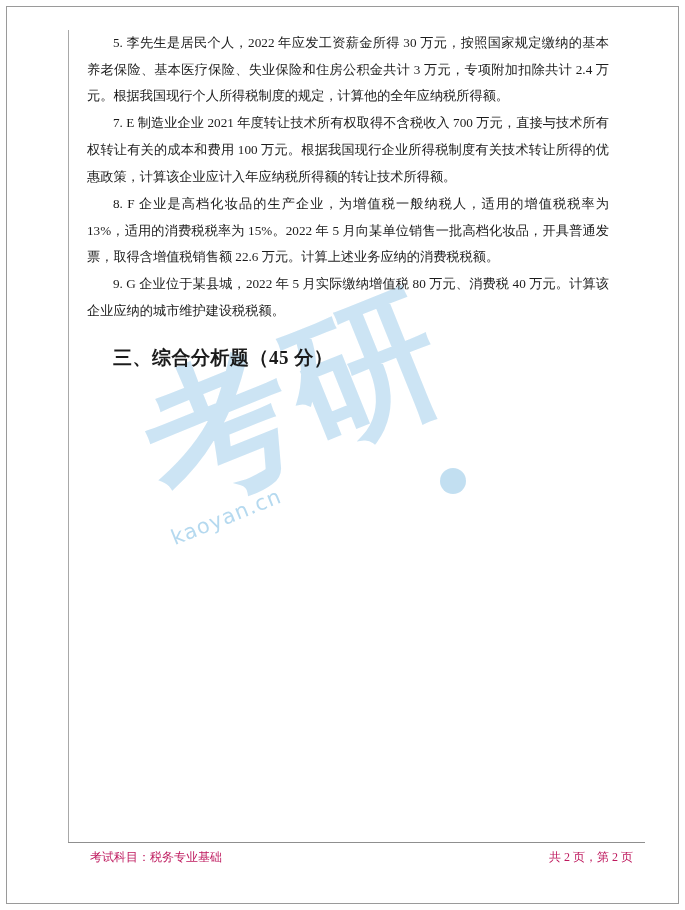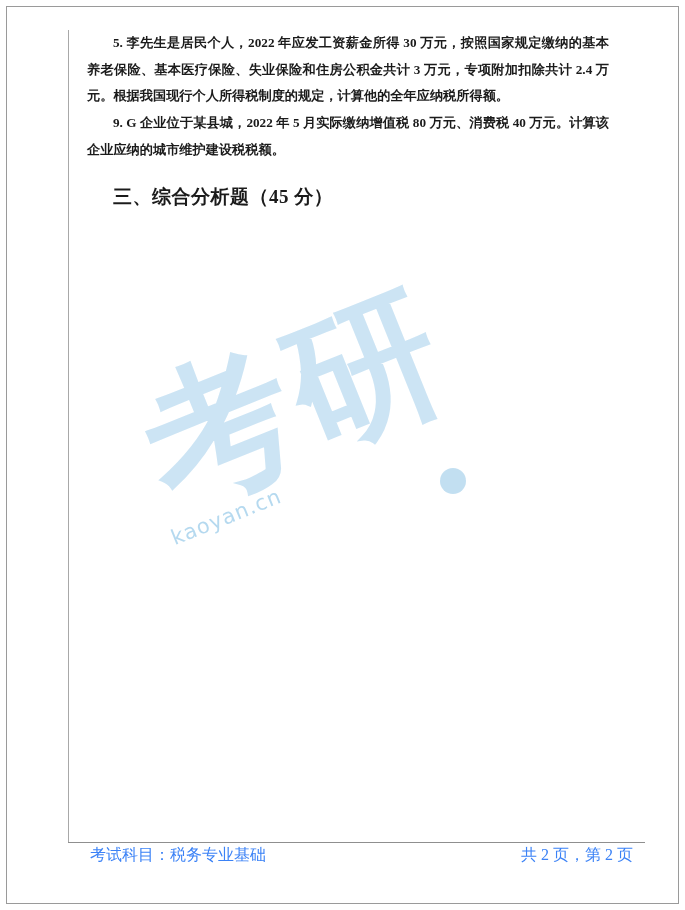--- a/index.html
+++ b/index.html
@@ -43,42 +43,41 @@
     padding-right: 8px;
     color: #1b1b1b;
     font-size: 13.2px;
     line-height: 2.02;
     text-align: justify;
     text-justify: inter-ideograph;
   }
   p.para {
     margin: 0 0 0.5px 0;
     text-indent: 26px;
-    font-weight: bold;
   }
   p.section-head {
     margin: 14px 0 6px 0;
     text-indent: 26px;
     font-weight: bold;
     font-size: 19px;
     letter-spacing: 0.5px;
   }
   
   .footer {
     position: absolute;
     left: 68px;
     right: 40px;
     bottom: 42px;
     height: 26px;
     border-top: 1px solid #8f8f8f;
     display: flex;
     justify-content: space-between;
     align-items: flex-end;
-    font-size: 16px;
-    color: #3b82f6;
+    font-size: 12px;
+    color: #be185d;
     padding: 0 12px 0 22px;
     box-sizing: border-box;
   }
   .footer-left, .footer-right {
     padding-bottom: 2px;
     white-space: nowrap;
   }
   
   .watermark {
     position: absolute;
@@ -131,20 +130,22 @@
 
   <div class="watermark">
     <div class="wm-big">考研</div>
     <div class="wm-dot"></div>
     <div class="wm-small">kaoyan.cn</div>
   </div>
 
   <div class="content">
     <div class="body-text">
       <p class="para">5. 李先生是居民个人，2022 年应发工资薪金所得 30 万元，按照国家规定缴纳的基本养老保险、基本医疗保险、失业保险和住房公积金共计 3 万元，专项附加扣除共计 2.4 万元。根据我国现行个人所得税制度的规定，计算他的全年应纳税所得额。</p>
+      <p class="para">7. E 制造业企业 2021 年度转让技术所有权取得不含税收入 700 万元，直接与技术所有权转让有关的成本和费用 100 万元。根据我国现行企业所得税制度有关技术转让所得的优惠政策，计算该企业应计入年应纳税所得额的转让技术所得额。</p>
+      <p class="para">8. F 企业是高档化妆品的生产企业，为增值税一般纳税人，适用的增值税税率为 13%，适用的消费税税率为 15%。2022 年 5 月向某单位销售一批高档化妆品，开具普通发票，取得含增值税销售额 22.6 万元。计算上述业务应纳的消费税税额。</p>
       <p class="para">9. G 企业位于某县城，2022 年 5 月实际缴纳增值税 80 万元、消费税 40 万元。计算该企业应纳的城市维护建设税税额。</p>
 
       <p class="section-head">三、综合分析题（45 分）</p>
 
     </div>
   </div>
 
   <div class="footer">
     <div class="footer-left">考试科目：税务专业基础</div>
     <div class="footer-right">共 2 页，第 2 页</div>

